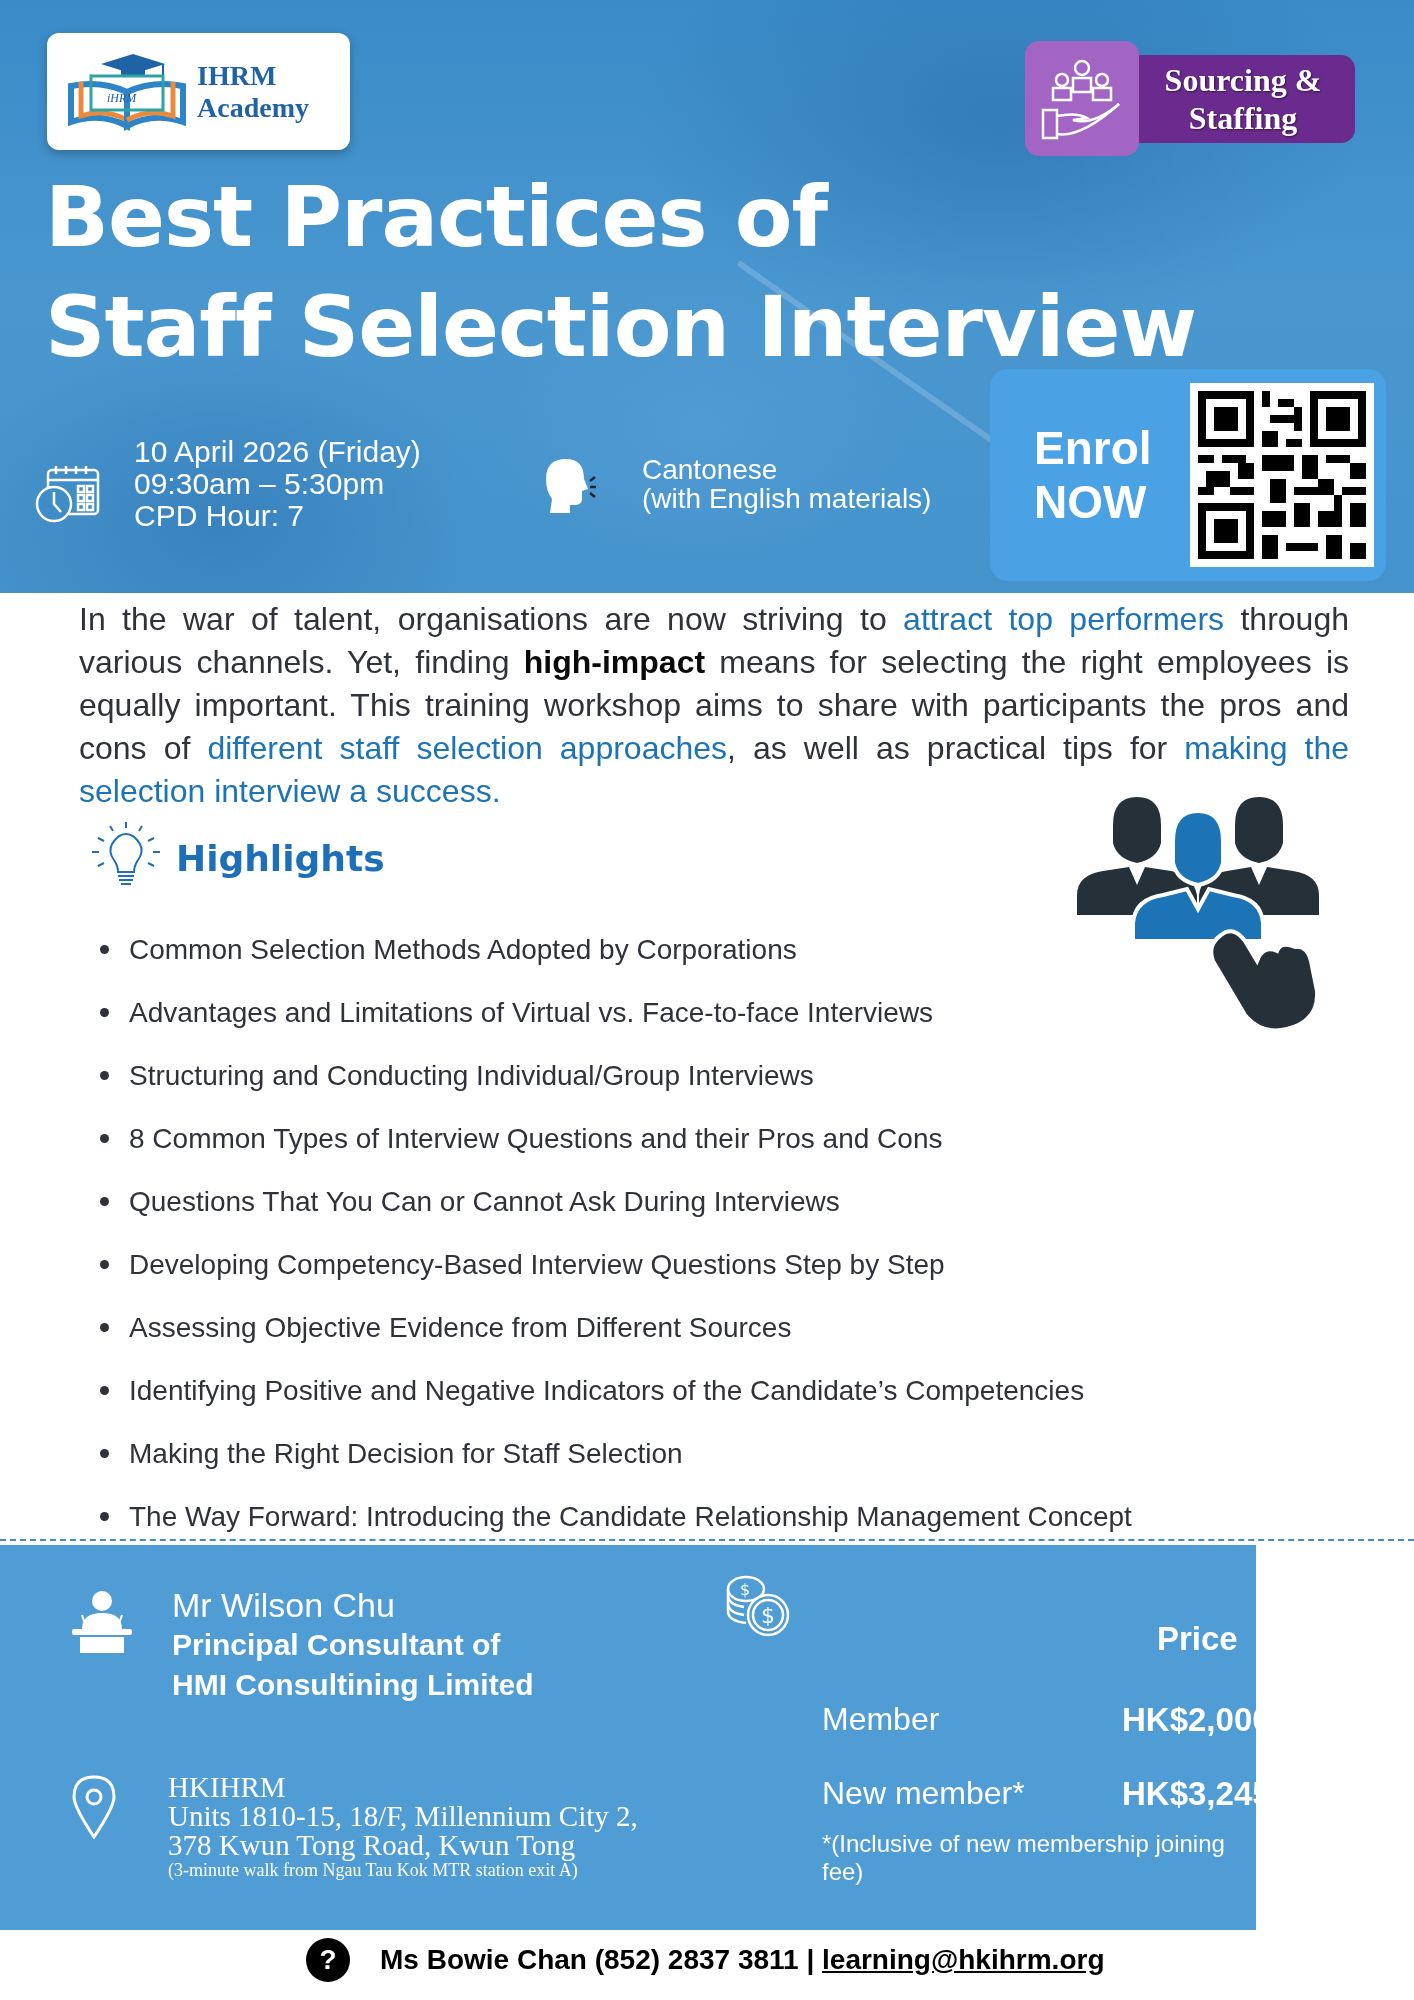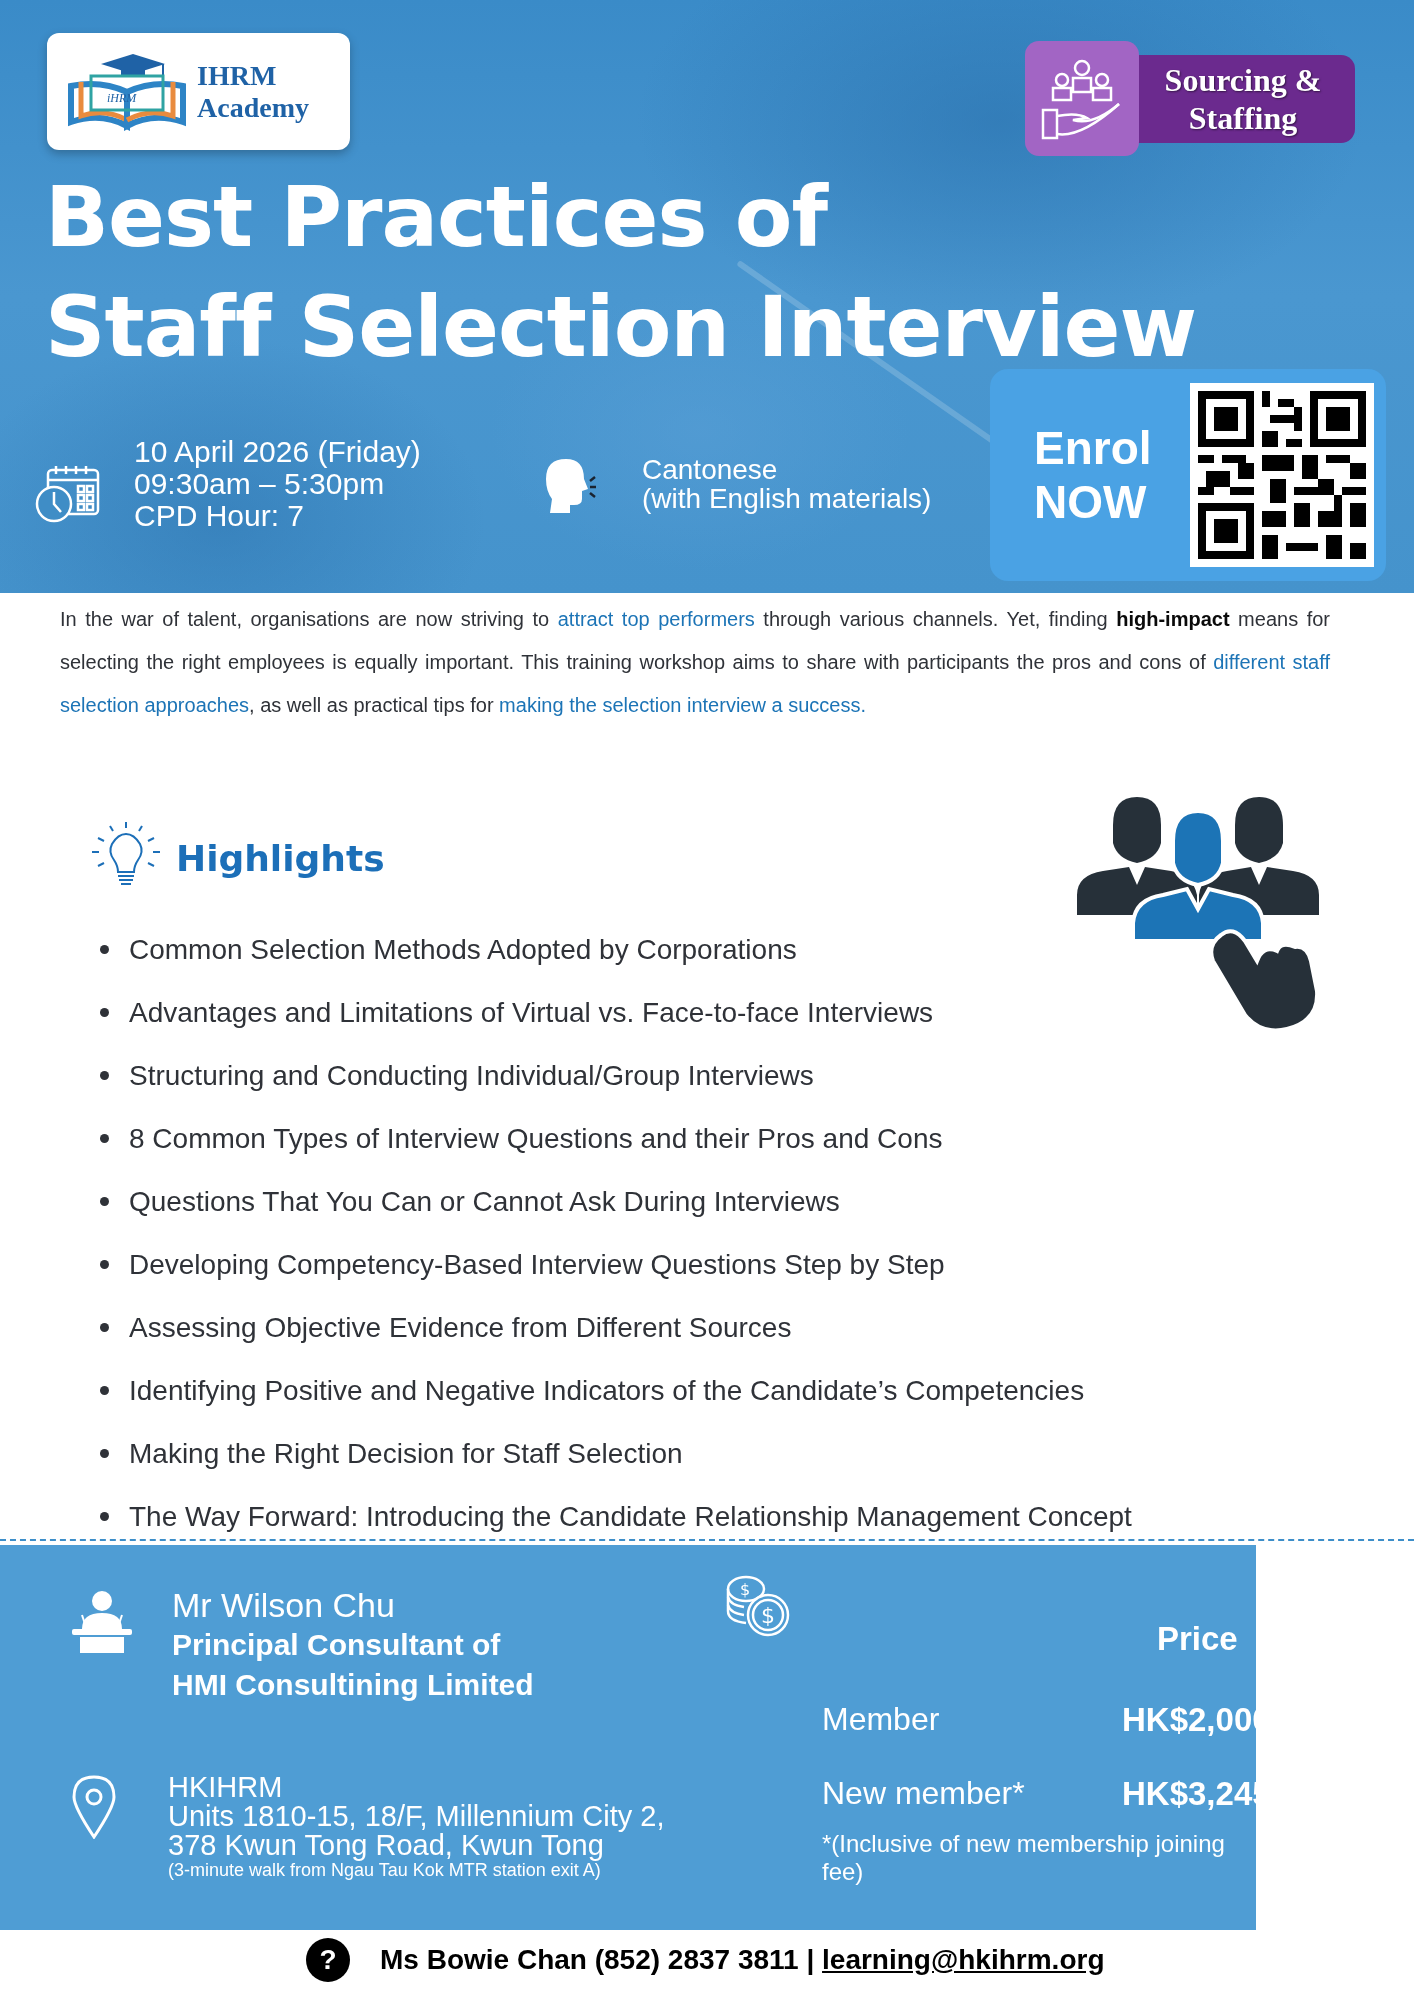--- a/index.html
+++ b/index.html
@@ -52,43 +52,43 @@
   .info-lang .txt { color: #ffffff; font-size: 28px; line-height: 29px; margin-left: 42px; }
   .enrol-card {
     position: absolute; left: 990px; top: 369px; width: 396px; height: 212px; background: #4aa2e4; border-radius: 18px;
     display: flex; align-items: center;
   }
   .enrol-text { color: #ffffff; font-weight: bold; font-size: 46px; line-height: 54px; margin-left: 44px; width: 150px; }
   .qr { position: absolute; left: 200px; top: 14px; width: 184px; height: 184px; background: #ffffff; padding: 8px; }
 
   
   .intro {
-    position: absolute; left: 60px; top: 598px; width: 1270px;
-    font-size: 20px; line-height: 43px; text-align: justify; color: #2f3238;
+    position: absolute; left: 79px; top: 598px; width: 1270px;
+    font-size: 32px; line-height: 43px; text-align: justify; color: #2f3238;
   }
   .intro .hl { color: #1c74b6; }
   .intro .bk { color: #0a0a0a; font-weight: bold; }
 
   .highlights-head { position: absolute; left: 88px; top: 820px; display: flex; align-items: center; }
   .highlights-head .h { color: #1c6fb8; font-weight: bold; font-size: 36px; margin-left: 12px; font-family: "DejaVu Sans", sans-serif; }
   .people-icon { position: absolute; left: 1073px; top: 785px; width: 250px; height: 250px; }
 
   .bullets { position: absolute; left: 100px; top: 918px; list-style: none; }
   .bullets li { font-size: 28px; line-height: 63px; color: #2f3238; display: flex; align-items: center; }
   .bullets li .dot { width: 9px; height: 9px; background: #2f3238; border-radius: 50%; margin-right: 20px; }
 
   .dash-sep { position: absolute; left: 0; top: 1539px; width: 1414px; border-top: 2px dashed #3d8ec9; }
 
   
   .panel { position: absolute; left: 0; top: 1545px; width: 1256px; height: 385px; background: #4f9dd4; padding-left: 47px; }
   .speaker { position: absolute; left: 72px; top: 40px; display: flex; }
   .speaker .lines { margin-left: 40px; color: #ffffff; }
   .speaker .name { font-size: 34px; line-height: 40px; }
   .speaker .role { font-size: 30px; line-height: 40px; font-weight: bold; }
-  .venue { position: absolute; left: 72px; top: 228px; display: flex; }
+  .venue { position: absolute; left: 72px; top: 228px; display: flex; font-family: Liberation Serif, serif; }
   .venue .lines { margin-left: 52px; color: #ffffff; }
   .venue .l { font-size: 29px; line-height: 29px; }
   .venue .s { font-size: 18px; line-height: 20px; }
   .price-icon { position: absolute; left: 724px; top: 30px; }
   .price-title { position: absolute; left: 1157px; top: 75px; color: #ffffff; font-weight: bold; font-size: 33px; }
   .price-row { position: absolute; left: 822px; display: flex; color: #ffffff; }
   .price-row .lab { width: 300px; font-size: 32px; }
   .price-row .val { font-weight: bold; font-size: 33px; }
   .price-note { position: absolute; left: 822px; top: 285px; color: #ffffff; font-size: 24px; }
 

